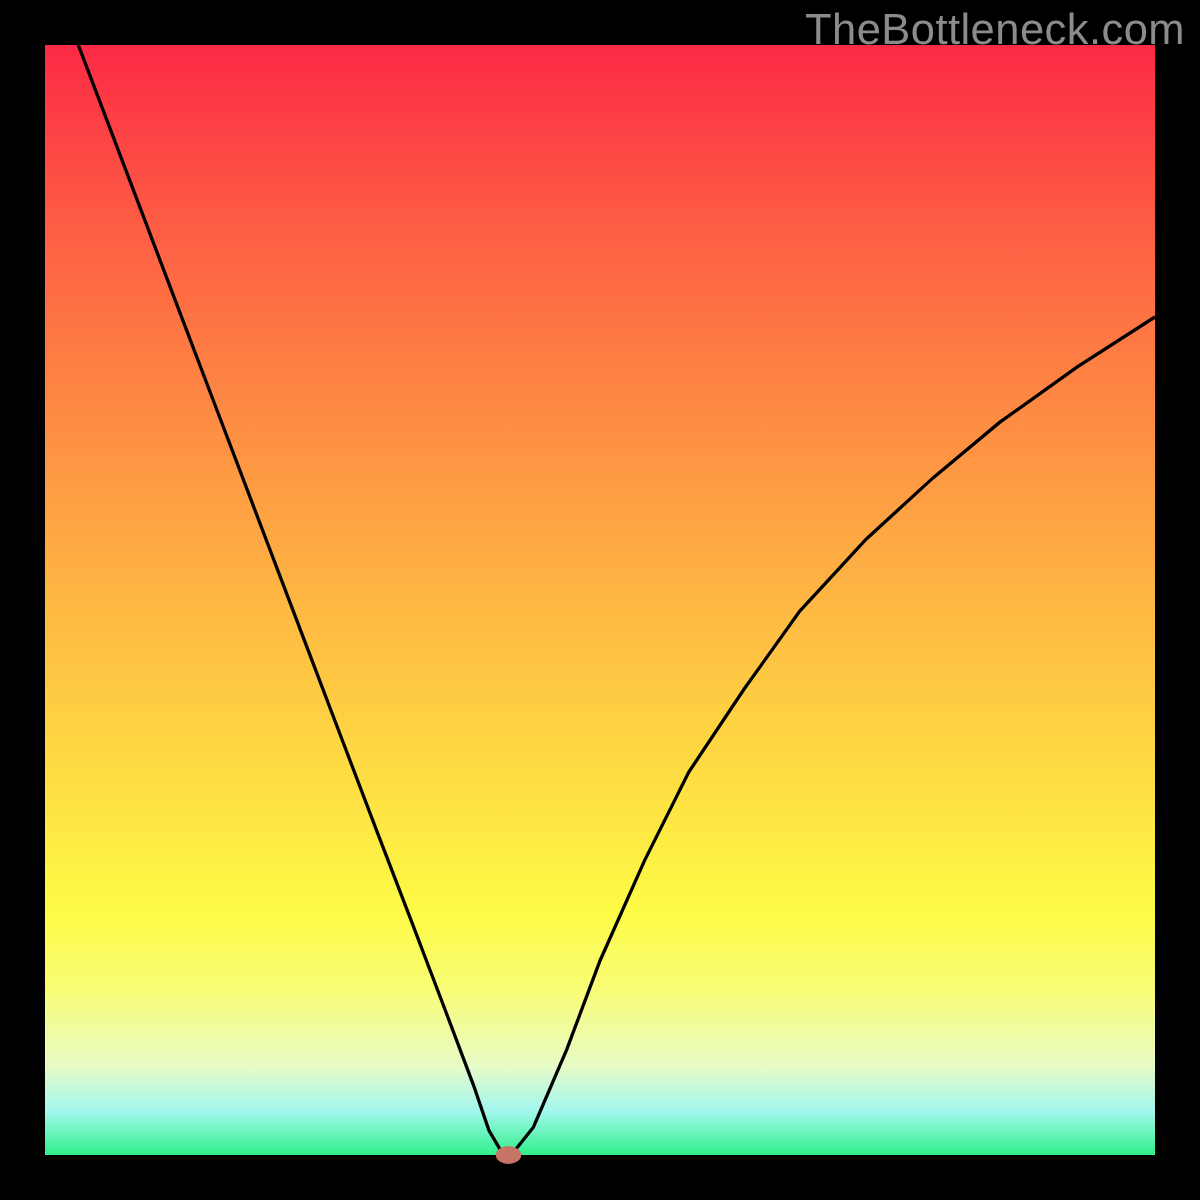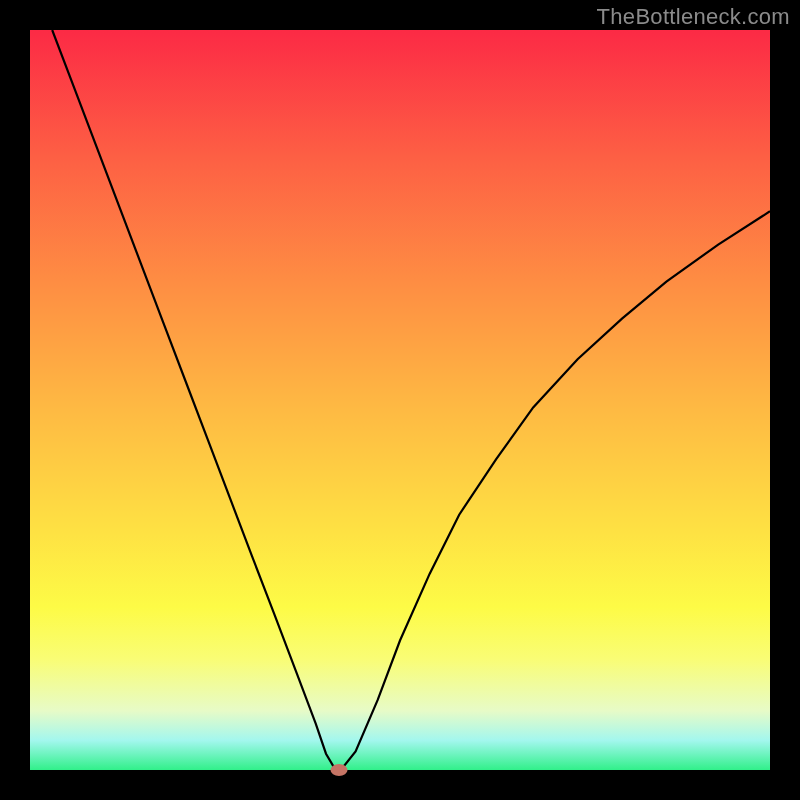--- a/index.html
+++ b/index.html
@@ -33,21 +33,21 @@
       #a3f7ee 96%,
       #31f08a 100%
     );
   }
   .watermark {
     position: absolute;
     top: 4px;
     right: 10px;
     color: #8b8b8b;
     font-family: Arial, Helvetica, sans-serif;
-    font-size: 22px;
+    font-size: 29px;
     letter-spacing: 0.3px;
     font-weight: 500;
   }
   .curve-svg {
     position: absolute;
     left: 30px;
     top: 30px;
     width: 740px;
     height: 740px;
   }

